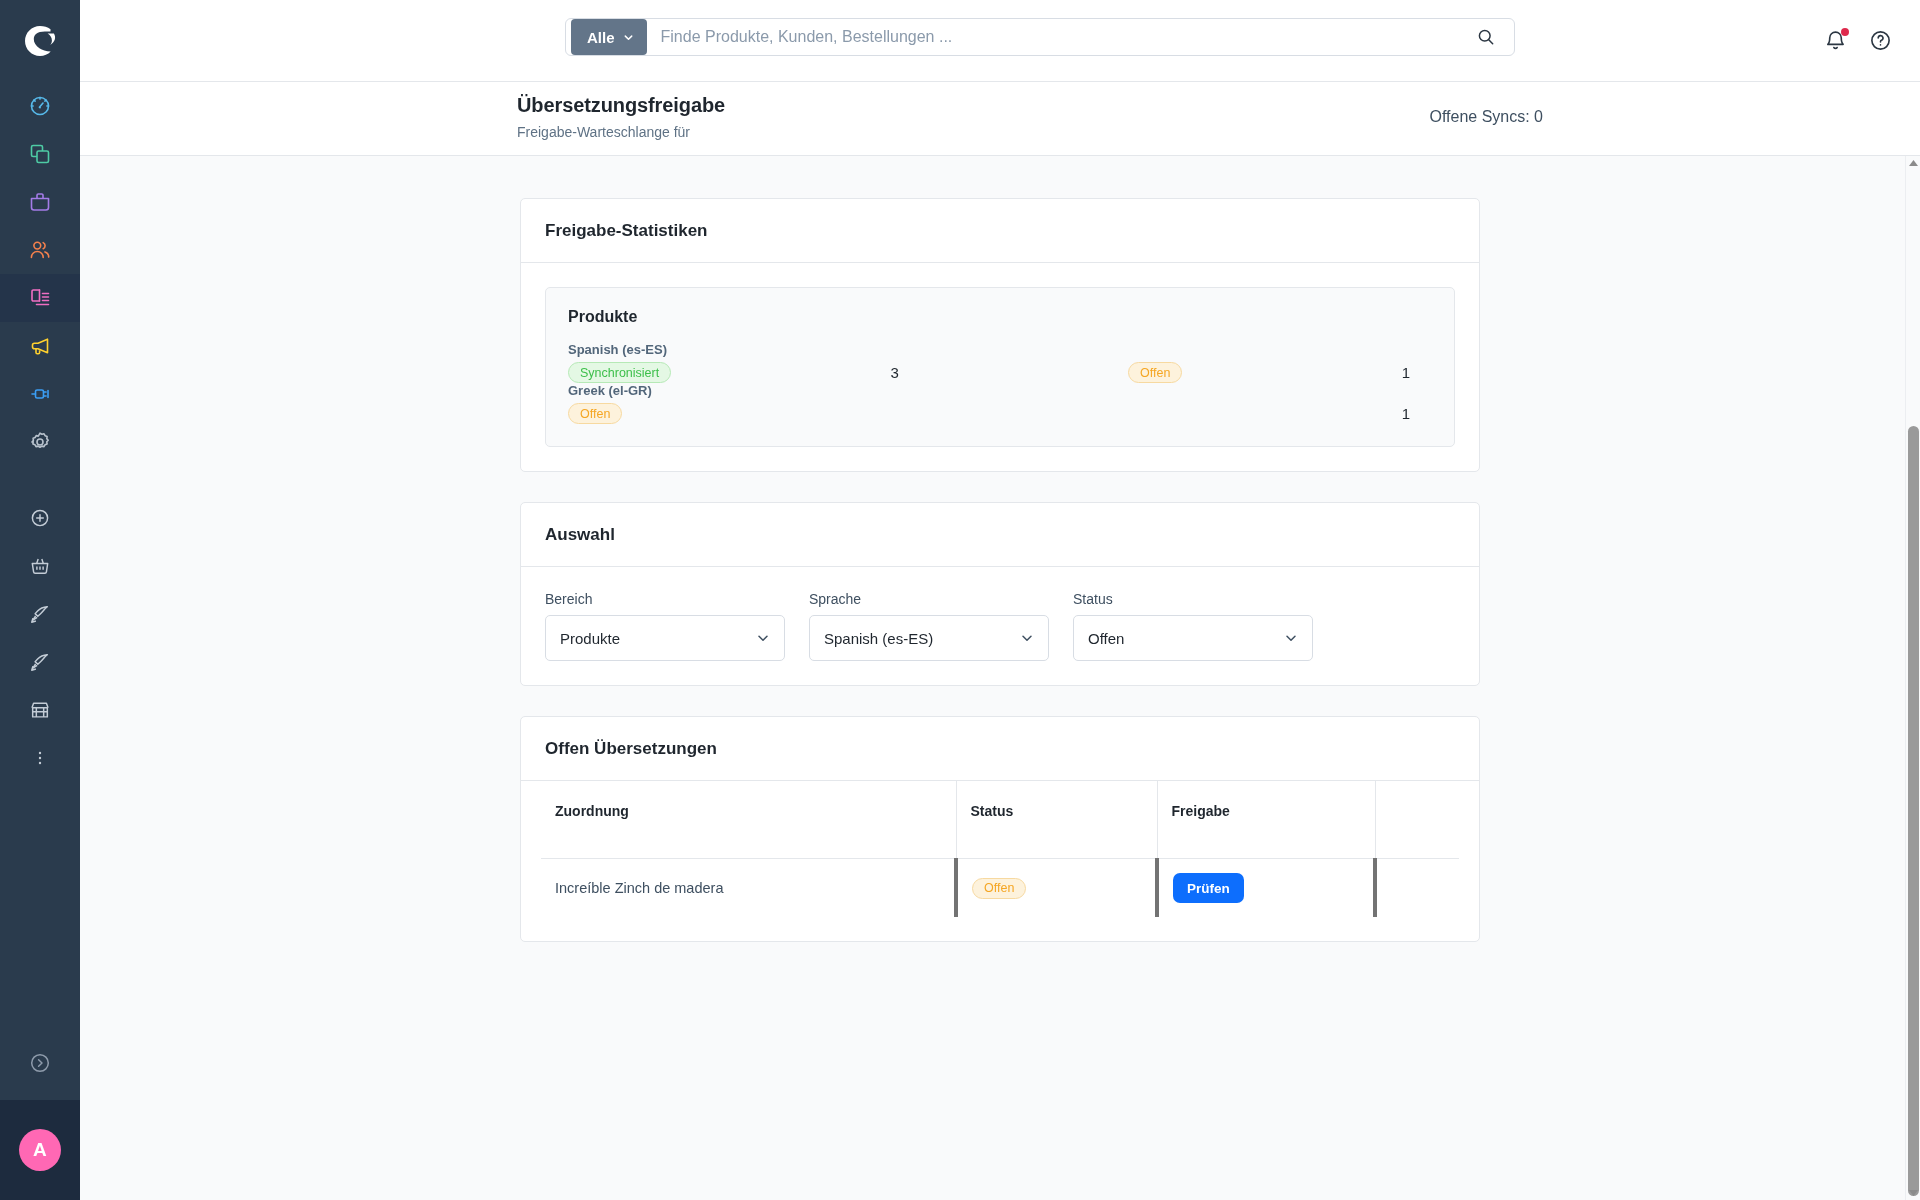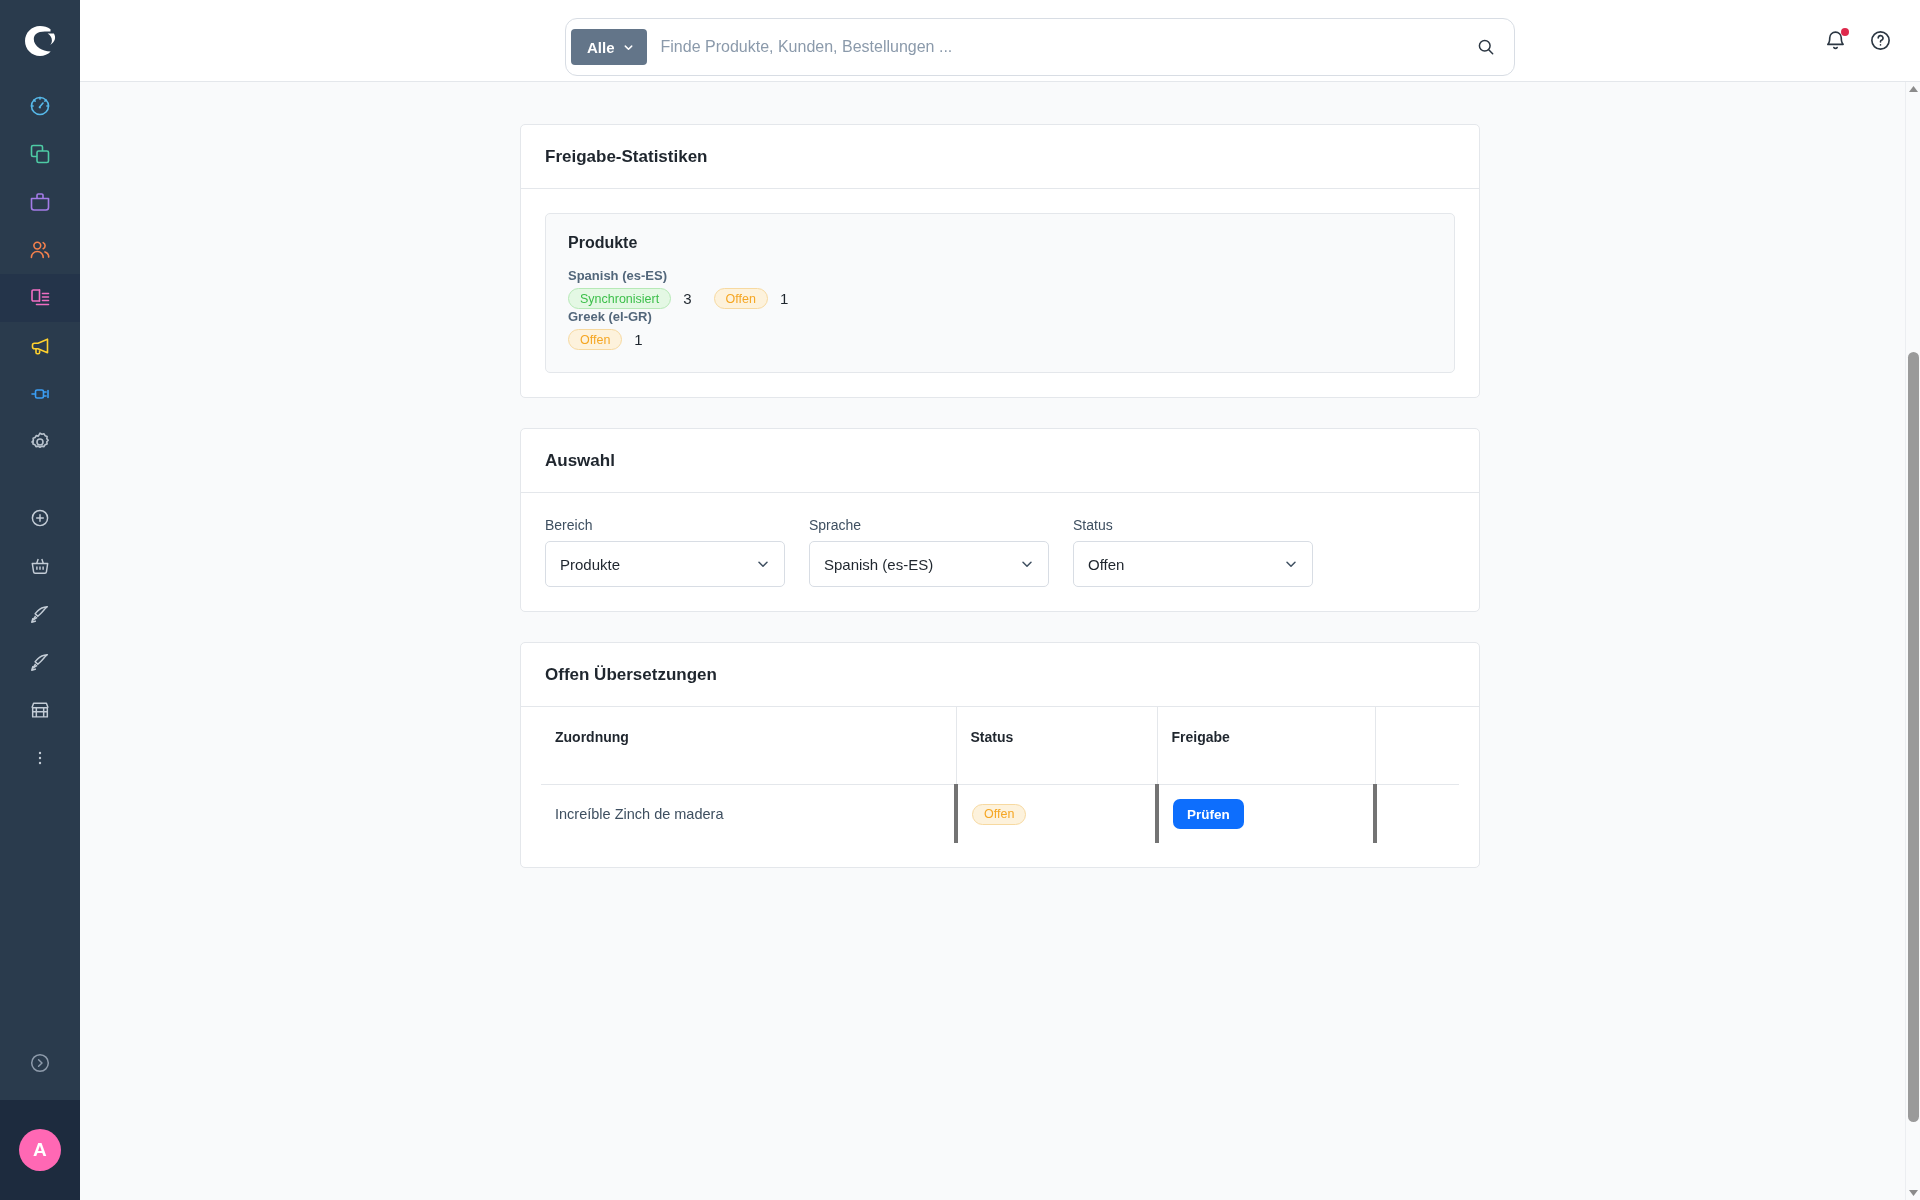--- a/index.html
+++ b/index.html
@@ -96,24 +96,24 @@
     border-bottom: 1px solid #e4e7eb;
     display: flex;
     align-items: center;
     position: relative;
   }
   .search-wrap {
     position: absolute;
     left: 485px;
     top: 18px;
     width: 950px;
-    height: 58px;
+    height: 38px;
     background: #fff;
     border: 1px solid #d8dde4;
-    border-radius: 12px;
+    border-radius: 6px;
     display: flex;
     align-items: center;
     padding: 0 4px 0 5px;
   }
   .search-scope {
     background: #637589;
     color: #fff;
     height: 36px;
     border-radius: 4px;
     display: flex;
@@ -231,20 +231,21 @@
     font-size: 13px;
     font-weight: bold;
     color: #52667a;
     margin-bottom: 5px;
   }
   .stat-row {
     display: flex;
     align-items: center;
     gap: 0;
     margin-bottom: 12px;
+    justify-content: space-between;
   }
   .stat-row:last-child { margin-bottom: 0; }
   .stat-count {
     font-size: 15px;
     color: #1f262e;
     margin: 0 22px 0 12px;
   }
 
   .badge {
     display: inline-flex;
@@ -556,20 +557,25 @@
           <svg width="23" height="23" viewBox="0 0 24 24" fill="none" stroke="#2b3642" stroke-width="1.7" stroke-linecap="round" stroke-linejoin="round">
             <circle cx="12" cy="12" r="9"></circle>
             <path d="M9.6 9.4a2.5 2.5 0 1 1 3.3 2.4c-.6.2-.9.8-.9 1.4v.4"></path>
             <circle cx="12" cy="16.6" r="0.85" fill="#2b3642" stroke="none"></circle>
           </svg>
         </div>
       </div>
 
     </header>
 
+    <div class="pagehead">
+      <div class="ph-title">Übersetzungsfreigabe</div>
+      <div class="ph-sub">Freigabe-Warteschlange für</div>
+      <div class="ph-right">Offene Syncs: 0</div>
+    </div>
 
     <div class="content">
       <div class="content-inner">
 
         <section class="card">
           <div class="card-head">
             <div class="card-title">Freigabe-Statistiken</div>
           </div>
           <div class="card-body">
             <div class="stat-box">

